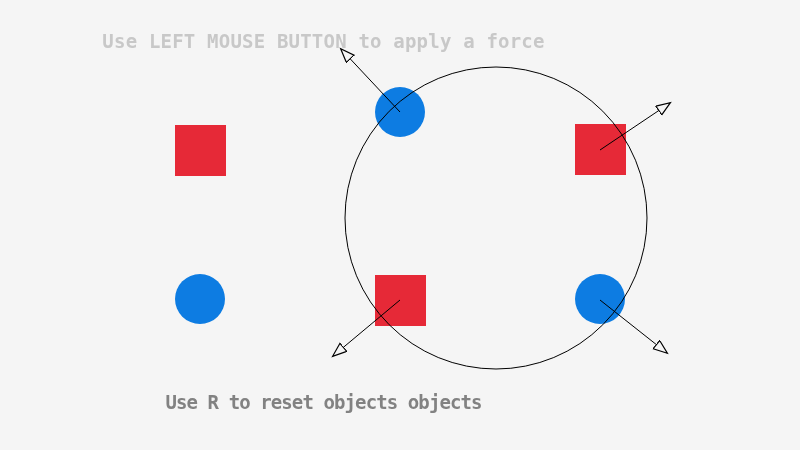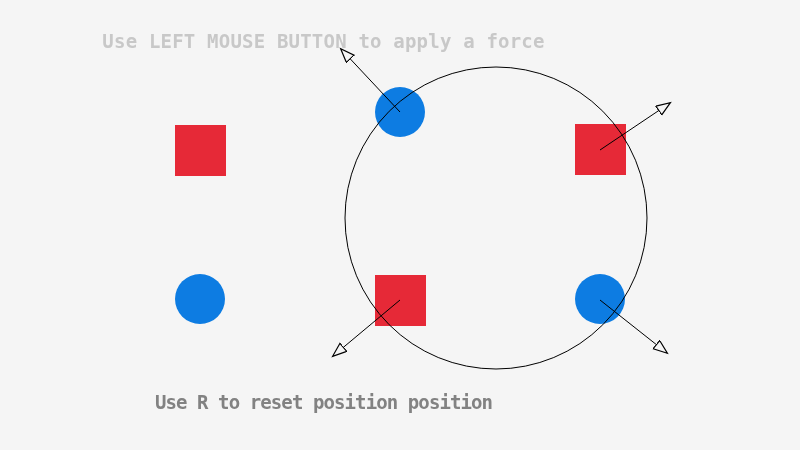--- a/index.html
+++ b/index.html
@@ -46,14 +46,14 @@
 
     <circle fill="none" stroke-width="1" cx="496" cy="218" r="151" stroke="#000000"></circle>
 
     <line stroke-width="1" marker-end="url(#arrowhead)" x1="400" y1="112" x2="341" y2="49" stroke="#000000"></line>
     <line stroke-width="1" marker-end="url(#arrowhead)" x1="600" y1="150" x2="670" y2="103" stroke="#000000"></line>
     <line stroke-width="1" marker-end="url(#arrowhead)" x1="400" y1="300" x2="333" y2="356" stroke="#000000"></line>
     <line stroke-width="1" marker-end="url(#arrowhead)" x1="600" y1="300" x2="667" y2="353" stroke="#000000"></line>
   </svg>
 
   <div class="hint hint-top">Use LEFT MOUSE BUTTON to apply a force</div>
-  <div class="hint hint-bottom">Use R to reset position position</div>
+  <div class="hint hint-bottom">Use R to reset objects objects</div>
 </div>
 
 </body></html>

